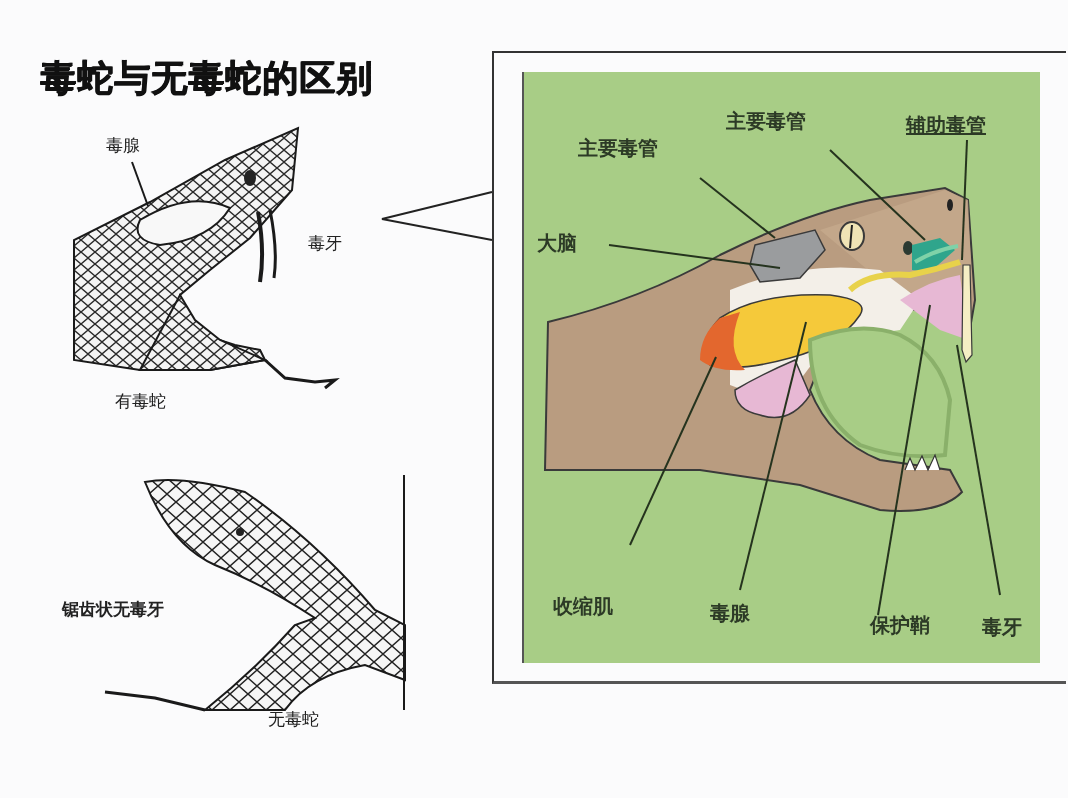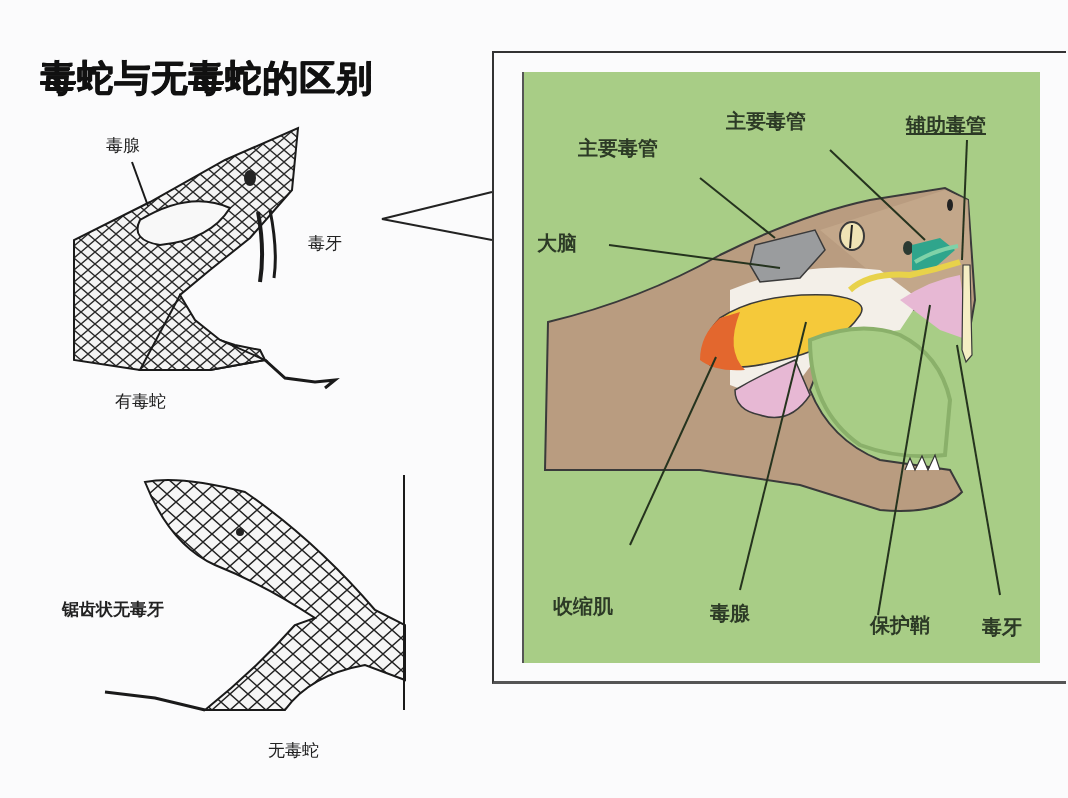--- a/index.html
+++ b/index.html
@@ -71,21 +71,21 @@
         <path d="M0 8 L9 0 L18 8 L9 16 Z" fill="none" stroke="#222" stroke-width="1.5"></path>
       </pattern>
     </defs>
     <path d="M50 12 Q85 5 150 22 Q220 70 280 140 L310 155 L310 210 L270 195 Q215 205 190 240 L110 240 Q160 200 200 155 L220 148 Q170 115 120 95 Q75 75 50 12 Z" fill="url(#scales2)" stroke="#1a1a1a" stroke-width="2"></path>
     <circle cx="145" cy="62" r="4" fill="#222"></circle>
     <path d="M110 240 L60 228 L10 222" stroke="#1a1a1a" stroke-width="3" fill="none"></path>
     <line x1="309" y1="5" x2="309" y2="240" stroke="#1a1a1a" stroke-width="2"></line>
   </svg>
 </div>
 <div class="abs lbl" style="left:62px;top:598px;font-weight:bold;">锯齿状无毒牙</div>
-<div class="abs lbl" style="left:268px;top:739px;">无毒蛇</div>
+<div class="abs lbl" style="left:268px;top:708px;">无毒蛇</div>
 
 <svg width="1068" height="798" style="pointer-events:none;">
   <polyline points="492,192 382,219 492,240" fill="none" stroke="#222" stroke-width="2"></polyline>
 </svg>
 
 <div class="abs frame"></div>
 <div class="abs panel"></div>
 
 <svg width="1068" height="798" style="pointer-events:none;">
 

